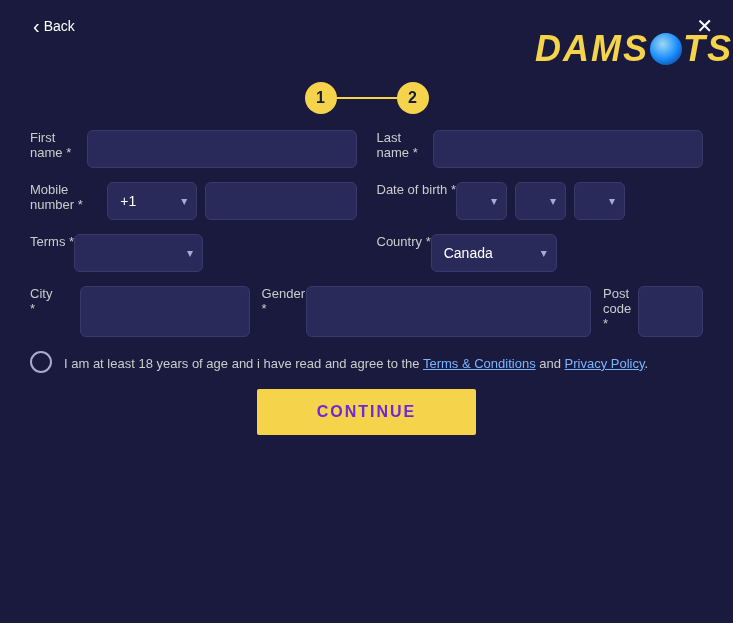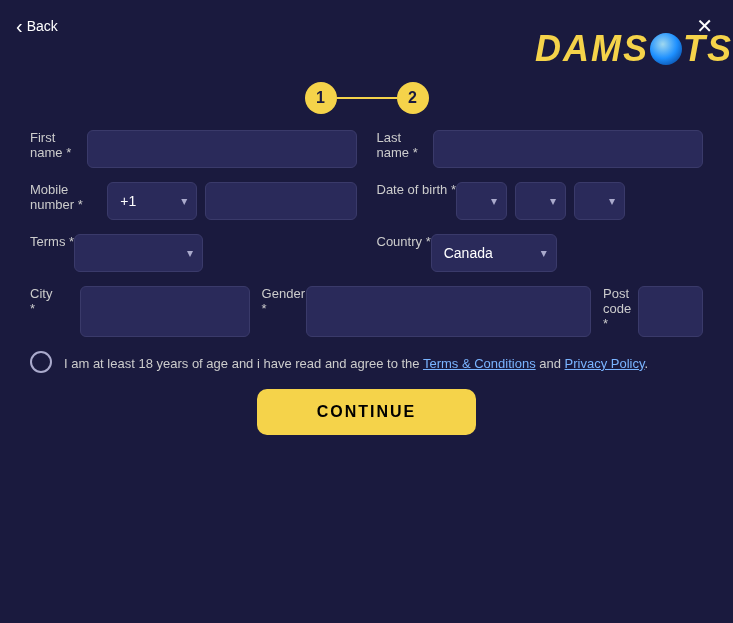--- a/index.html
+++ b/index.html
@@ -22,21 +22,21 @@
       border: none;
       color: #ffffff;
       font-size: 20px;
       cursor: pointer;
       line-height: 1;
     }
 
     .back-btn {
       position: absolute;
       top: 16px;
-      left: 16px;
+      left: 33px;
       background: none;
       border: none;
       color: #ffffff;
       font-size: 14px;
       cursor: pointer;
       display: flex;
       align-items: center;
       gap: 4px;
     }
 
@@ -230,23 +230,23 @@
 
     .checkbox-label a {
       color: #7ab4ff;
       text-decoration: underline;
     }
 
     .continue-btn {
       display: block;
       margin: 0 auto;
       background-color: #f5d34a;
-      color: #000000;
+      color: #6d28d9;
       border: none;
-      border-radius: 10px;
+      border-radius: 2px;
       padding: 14px 60px;
       font-size: 16px;
       font-weight: 900;
       letter-spacing: 2px;
       cursor: pointer;
       text-transform: uppercase;
       text-align: center;
     }
   </style>
 </head>

